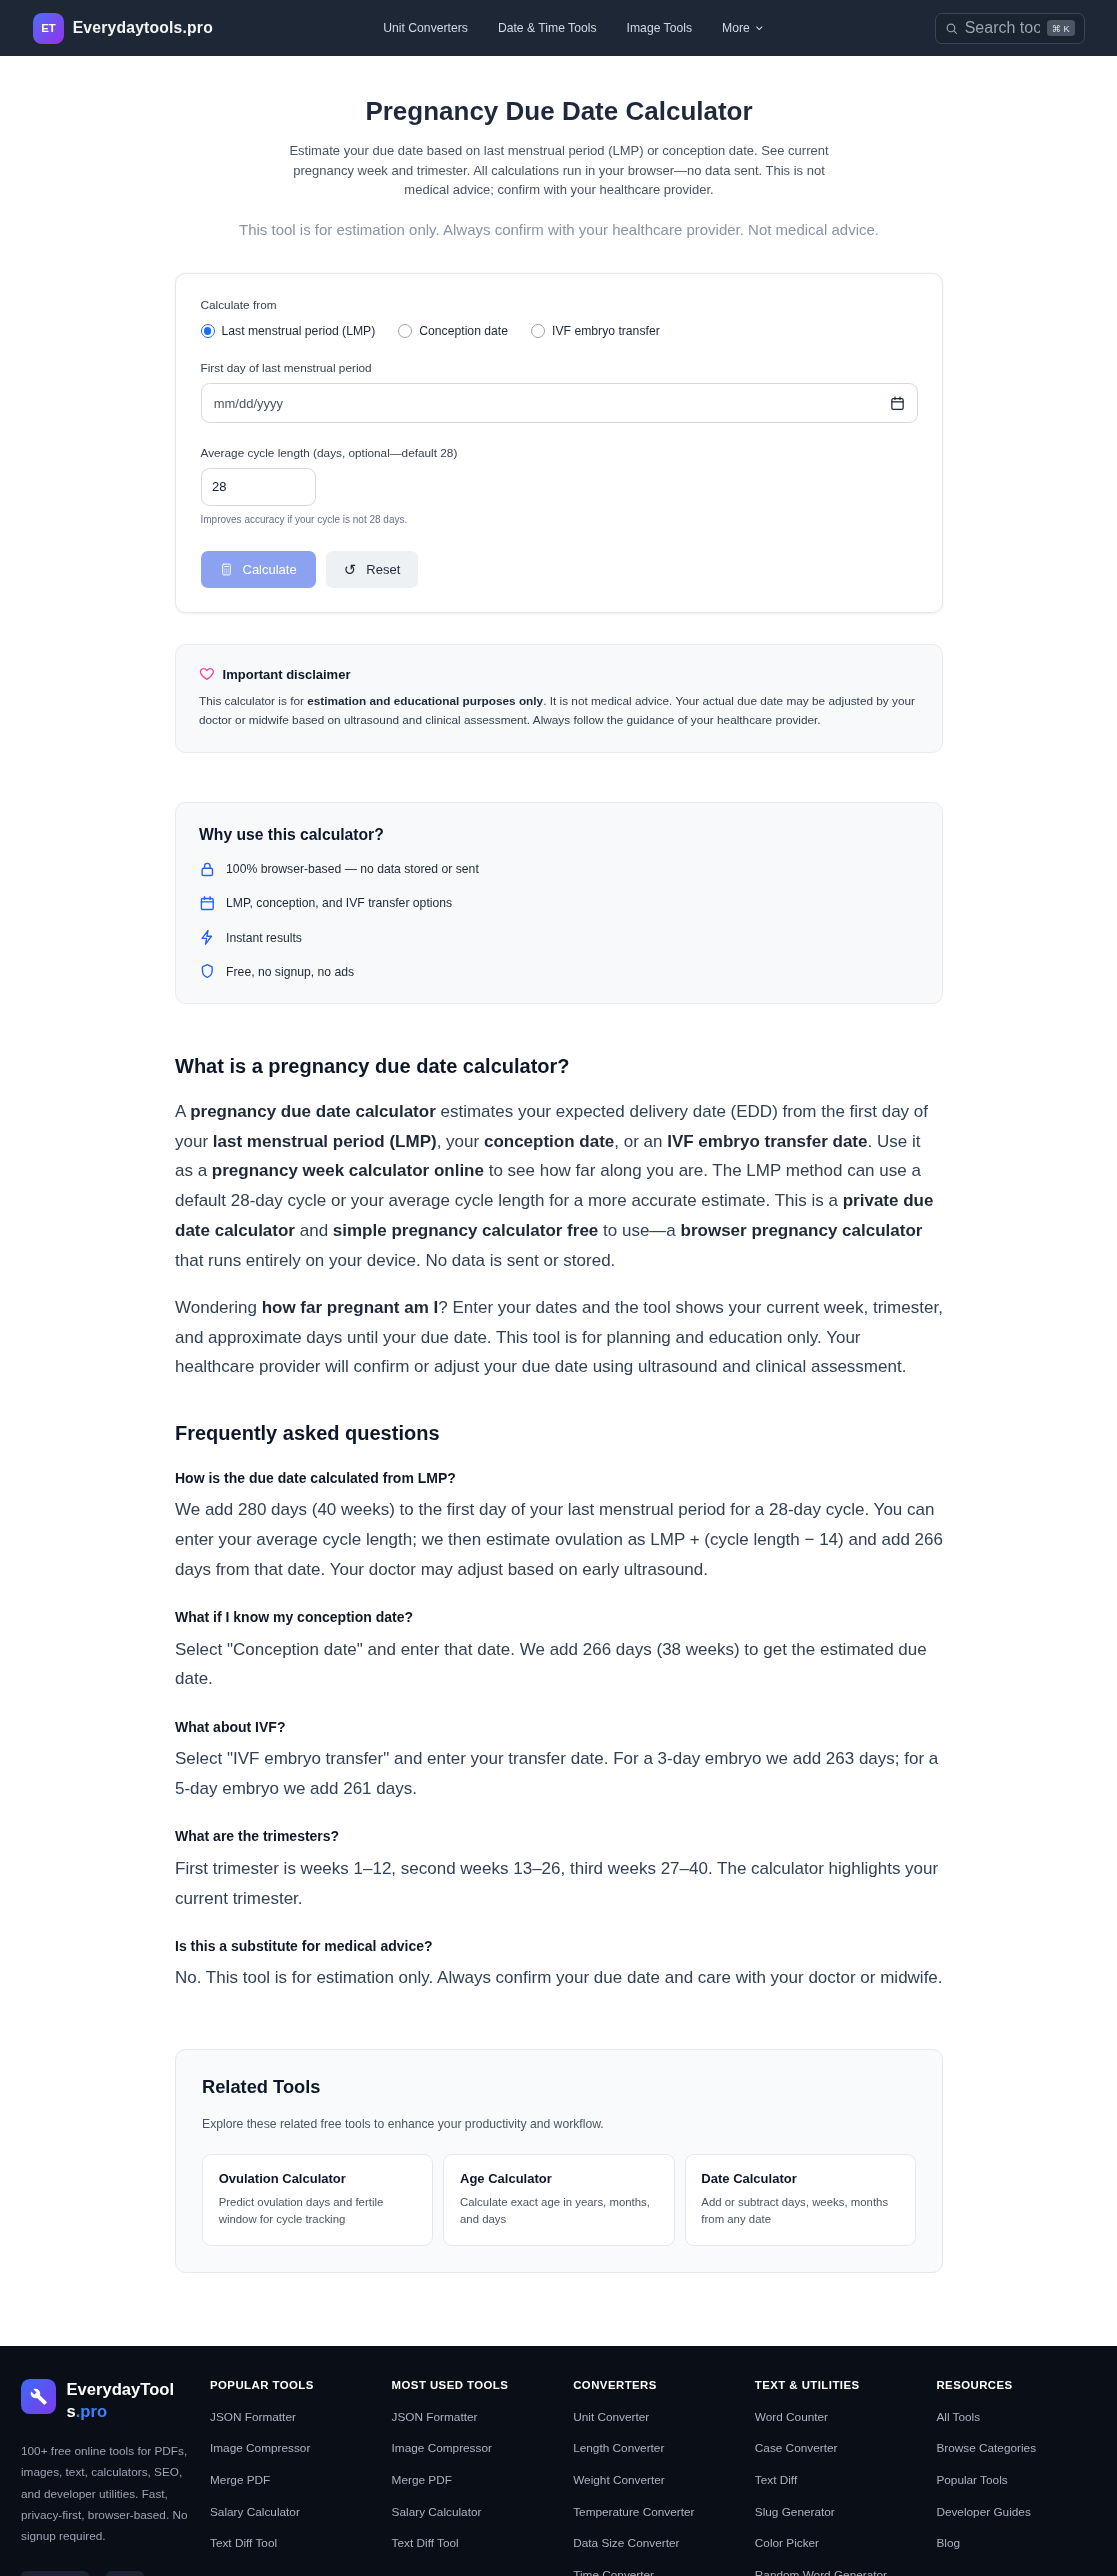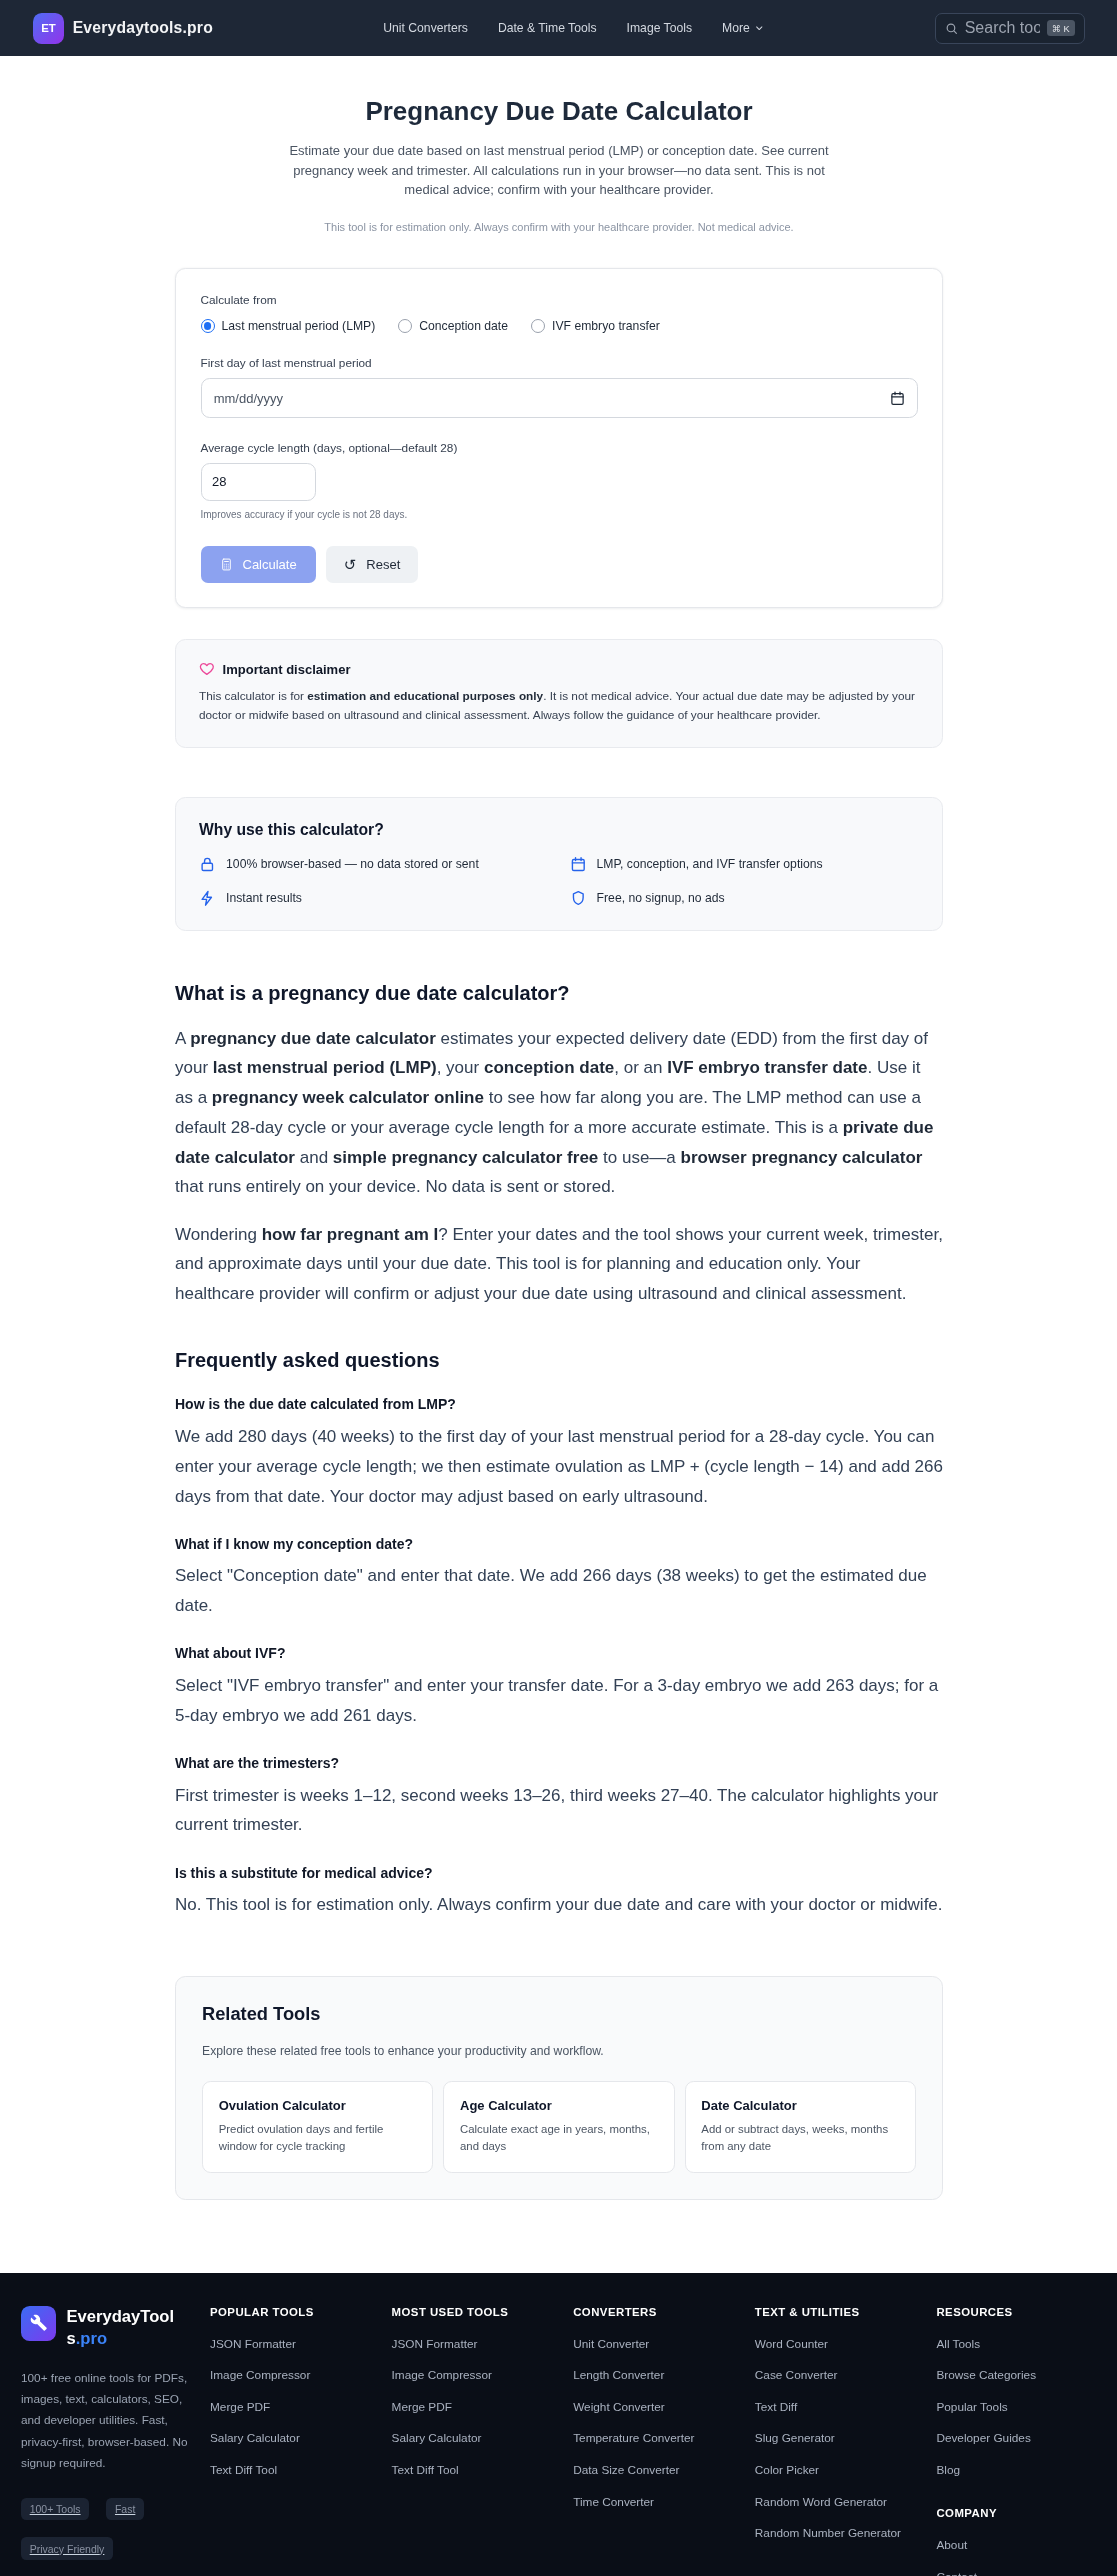--- a/index.html
+++ b/index.html
@@ -21,21 +21,21 @@
                 height:31px; padding:0 7px 0 8.7px; width:150px; }
   .search-box input { background:transparent; border:none; outline:none; color:#9ca3af; font-size:16px; width:75px;
                       font-family:inherit; }
   .search-box input::placeholder { color:#9ca3af; }
   .kbd-chip { background:#4b5563; color:#e5e7eb; font-size:9.2px; border-radius:3.5px; padding:2.6px 5.2px; white-space:nowrap; }
 
   
   .hero { padding-top:40px; text-align:center; }
   .hero h1 { font-size:26px; color:#1e2a3b; font-weight:bold; }
   .hero-desc { max-width:550px; margin:14px auto 0; font-size:13px; line-height:1.5; color:#4b5563; }
-  .hero-note { margin-top:21px; font-size:11px; color:#8b94a3; }
+  .hero-note { margin-top:21px; font-size:15px; color:#8b94a3; }
 
   .container { width:768px; margin:0 auto; }
 
   
   .calc-card { margin-top:35px; background:#fff; border:0.9px solid #e5e7eb; border-radius:10.5px;
                box-shadow:0 0.9px 2.6px rgba(16,24,40,.07); padding:24.5px; }
   .field-label { font-size:11.8px; color:#374151; margin-bottom:8.7px; }
   .radio-row { display:flex; align-items:center; gap:23px; margin-bottom:23px; }
   .radio-option { display:flex; align-items:center; gap:7px; font-size:12.2px; color:#1f2937; cursor:pointer; }
   .radio-dot { width:14px; height:14px; border-radius:50%; border:1.3px solid #9aa1ad; position:relative; background:#fff; flex:0 0 auto; }
@@ -59,21 +59,21 @@
 
   
   .soft-card { margin-top:31px; background:#f8f9fb; border:0.9px solid #e8eaee; border-radius:10.5px; padding:21px 23px; }
   .disc-head { display:flex; align-items:center; gap:7.9px; margin-bottom:9.6px; }
   .disc-title { font-size:13px; font-weight:bold; color:#111827; }
   .disc-text { font-size:11.8px; color:#374151; line-height:1.65; }
   .disc-text strong { color:#1f2937; }
 
   .why-card { margin-top:49px; padding:23px; }
   .why-title { font-size:15.7px; font-weight:bold; color:#0f172a; margin-bottom:17.5px; }
-  .why-grid { display:grid; grid-template-columns:1fr 1fr; gap:17.5px 21px; }
+  .why-grid { display:grid; grid-template-columns:1fr; gap:17.5px 21px; }
   .why-item { display:flex; align-items:center; gap:10.5px; font-size:12.2px; color:#1f2937; }
   .why-item svg { flex:0 0 auto; }
 
   
   .article { margin-top:51px; }
   .article h2 { font-size:20px; color:#0f172a; font-weight:bold; margin-bottom:19px; }
   .article p { font-size:17px; color:#334155; line-height:1.75; margin-bottom:17.5px; }
   .article p strong { color:#1f2937; }
   .faq-h2 { margin-top:40px; }
   .article h3 { font-size:14px; color:#111827; font-weight:bold; margin:24.5px 0 9.6px; }

